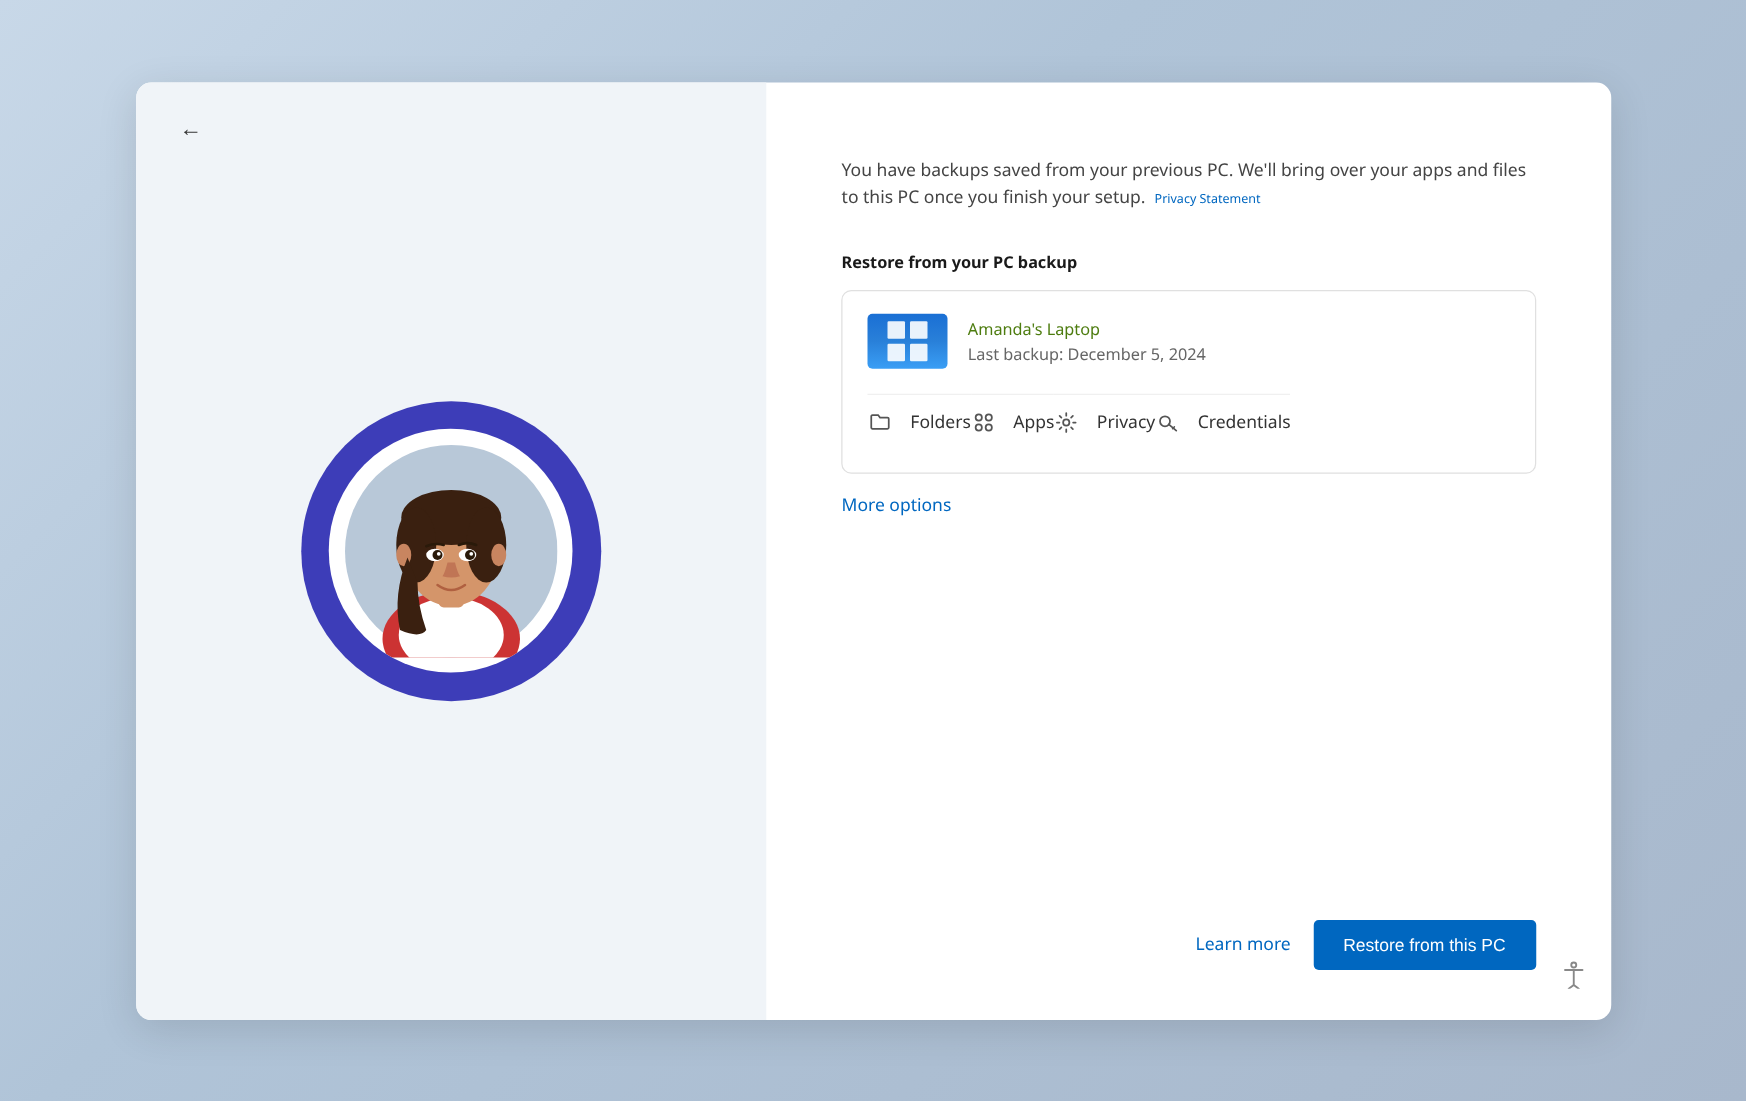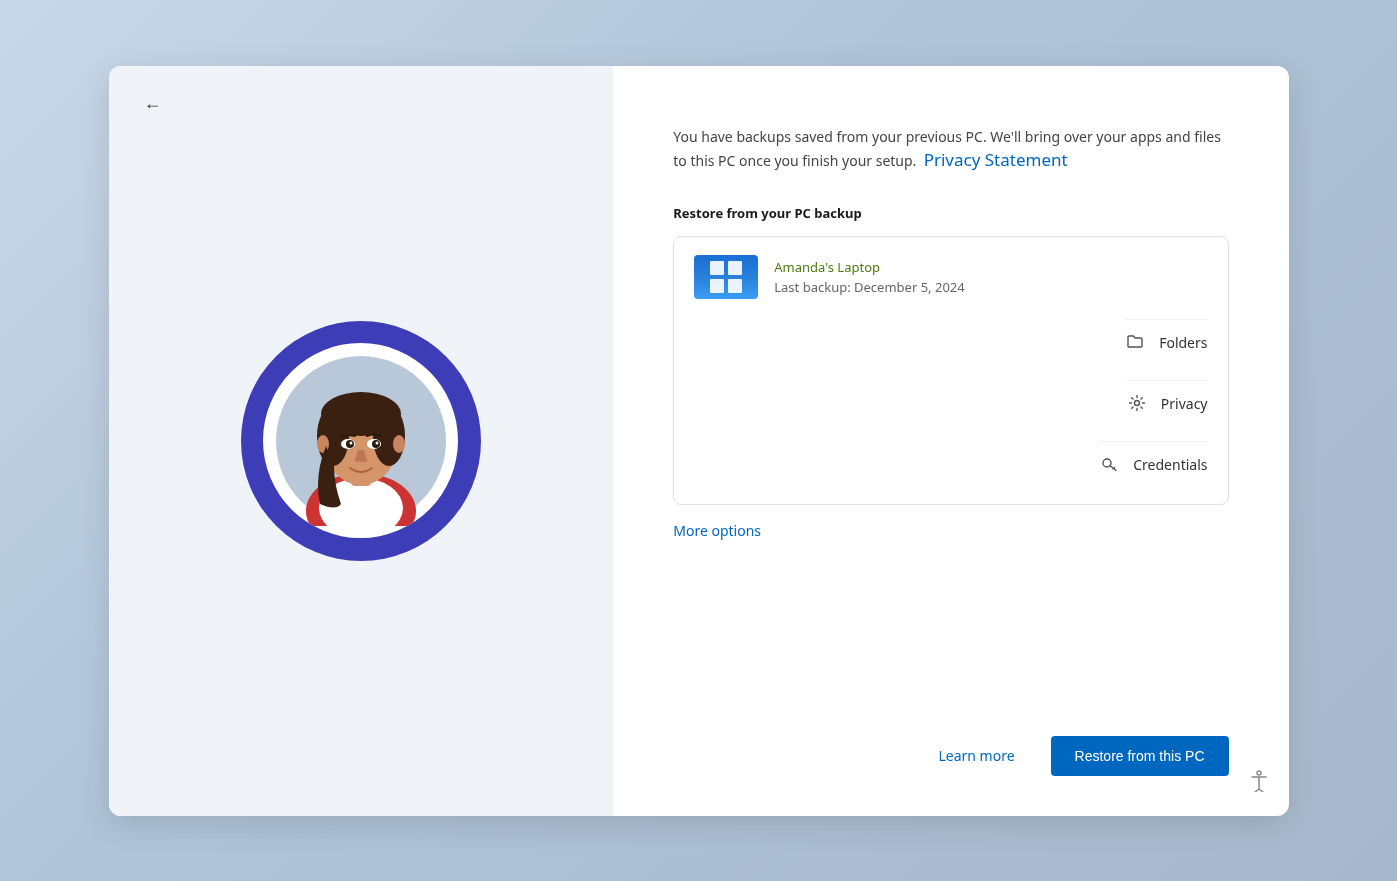--- a/index.html
+++ b/index.html
@@ -90,21 +90,21 @@
     .description {
       font-size: 14px;
       color: #444;
       line-height: 1.5;
       margin-bottom: 8px;
     }
 
     .privacy-link {
       color: #0067c0;
       text-decoration: none;
-      font-size: 17px;
+      font-size: 10px;
     }
 
     .restore-label {
       font-size: 13px;
       font-weight: 700;
       color: #1a1a1a;
       margin-top: 24px;
       margin-bottom: 14px;
     }
 
@@ -137,22 +137,22 @@
     }
 
     .backup-info p {
       font-size: 13px;
       color: #666;
       margin-top: 2px;
     }
 
     .backup-items {
       display: flex;
-      flex-direction: column;
-      gap: 16px;
+      flex-direction: row;
+      gap: 0;
       align-items: flex-end;
     }
 
     .backup-item {
       display: flex;
       align-items: center;
       gap: 14px;
       padding: 12px 0;
       border-top: 1px solid #f0f0f0;
       font-size: 14px;
@@ -175,21 +175,21 @@
       font-size: 14px;
       margin-top: 16px;
       display: inline-block;
     }
 
     .bottom-actions {
       margin-top: auto;
       display: flex;
       align-items: center;
       justify-content: flex-end;
-      gap: 36px;
+      gap: 18px;
     }
 
     .learn-more-link {
       color: #0067c0;
       text-decoration: none;
       font-size: 14px;
     }
 
     .restore-button {
       background: #0067c0;
@@ -310,20 +310,31 @@
 
         <div class="backup-item">
           <span class="item-icon">
             <svg width="18" height="18" viewBox="0 0 18 18" fill="none" xmlns="http://www.w3.org/2000/svg">
               <path d="M2 4a1 1 0 011-1h4.5l1.5 2H15a1 1 0 011 1v7a1 1 0 01-1 1H3a1 1 0 01-1-1V4z" stroke="#555" stroke-width="1.4" fill="none"></path>
             </svg>
           </span>
           <span>Folders</span>
         </div>
 
+        <div class="backup-item">
+          <span class="item-icon">
+            <svg width="18" height="18" viewBox="0 0 18 18" fill="none" xmlns="http://www.w3.org/2000/svg">
+              <circle cx="5" cy="5" r="2.5" stroke="#555" stroke-width="1.4" fill="none"></circle>
+              <circle cx="13" cy="5" r="2.5" stroke="#555" stroke-width="1.4" fill="none"></circle>
+              <circle cx="5" cy="13" r="2.5" stroke="#555" stroke-width="1.4" fill="none"></circle>
+              <circle cx="13" cy="13" r="2.5" stroke="#555" stroke-width="1.4" fill="none"></circle>
+            </svg>
+          </span>
+          <span>Apps</span>
+        </div>
 
         <div class="backup-item">
           <span class="item-icon">
             <svg width="18" height="18" viewBox="0 0 18 18" fill="none" xmlns="http://www.w3.org/2000/svg">
               <circle cx="9" cy="9" r="2.5" stroke="#555" stroke-width="1.4" fill="none"></circle>
               <path d="M9 1.5v2M9 14.5v2M1.5 9h2M14.5 9h2M3.7 3.7l1.4 1.4M12.9 12.9l1.4 1.4M3.7 14.3l1.4-1.4M12.9 5.1l1.4-1.4" stroke="#555" stroke-width="1.4" stroke-linecap="round"></path>
             </svg>
           </span>
           <span>Privacy</span>
         </div>

